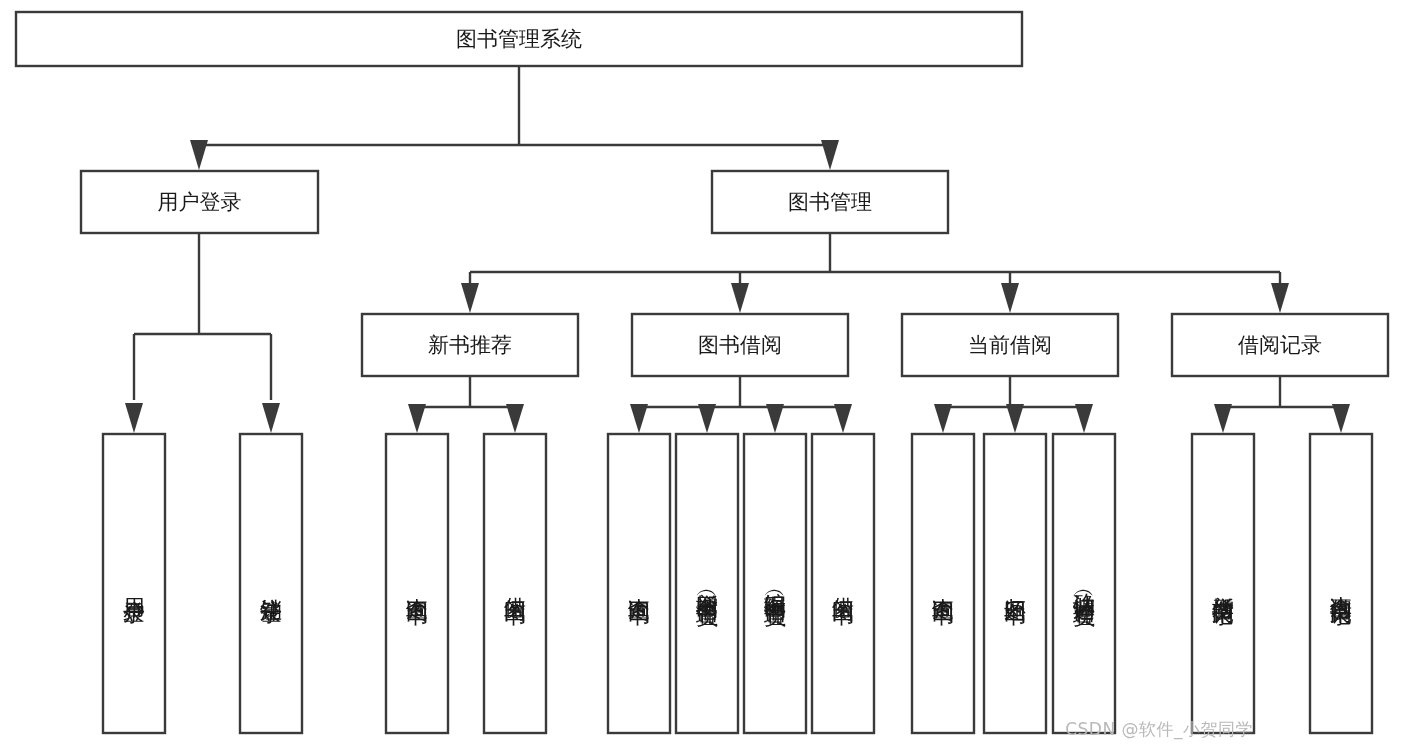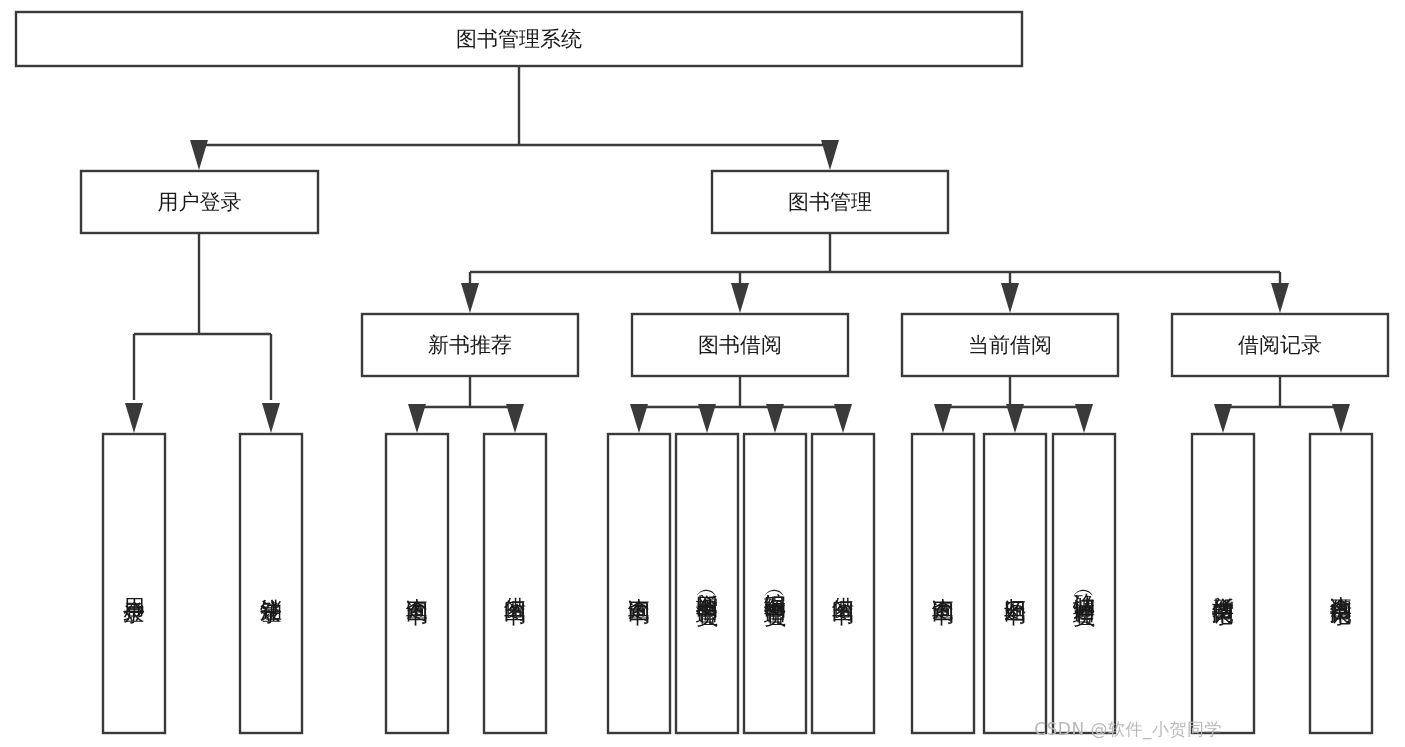--- a/index.html
+++ b/index.html
@@ -11,20 +11,21 @@
     width: 1405px;
     height: 747px;
     overflow: hidden;
     font-family: "DejaVu Sans", "Liberation Sans", sans-serif;
   }
   #diagram-root {
     position: relative;
     width: 1230px;
     height: 747px;
     background: #ffffff;
+    padding-left: 31px;
   }
   svg.flow {
     position: absolute;
     left: 0;
     top: 0;
     width: 1405px;
     height: 747px;
   }
   .node-rect {
     fill: #ffffff;

